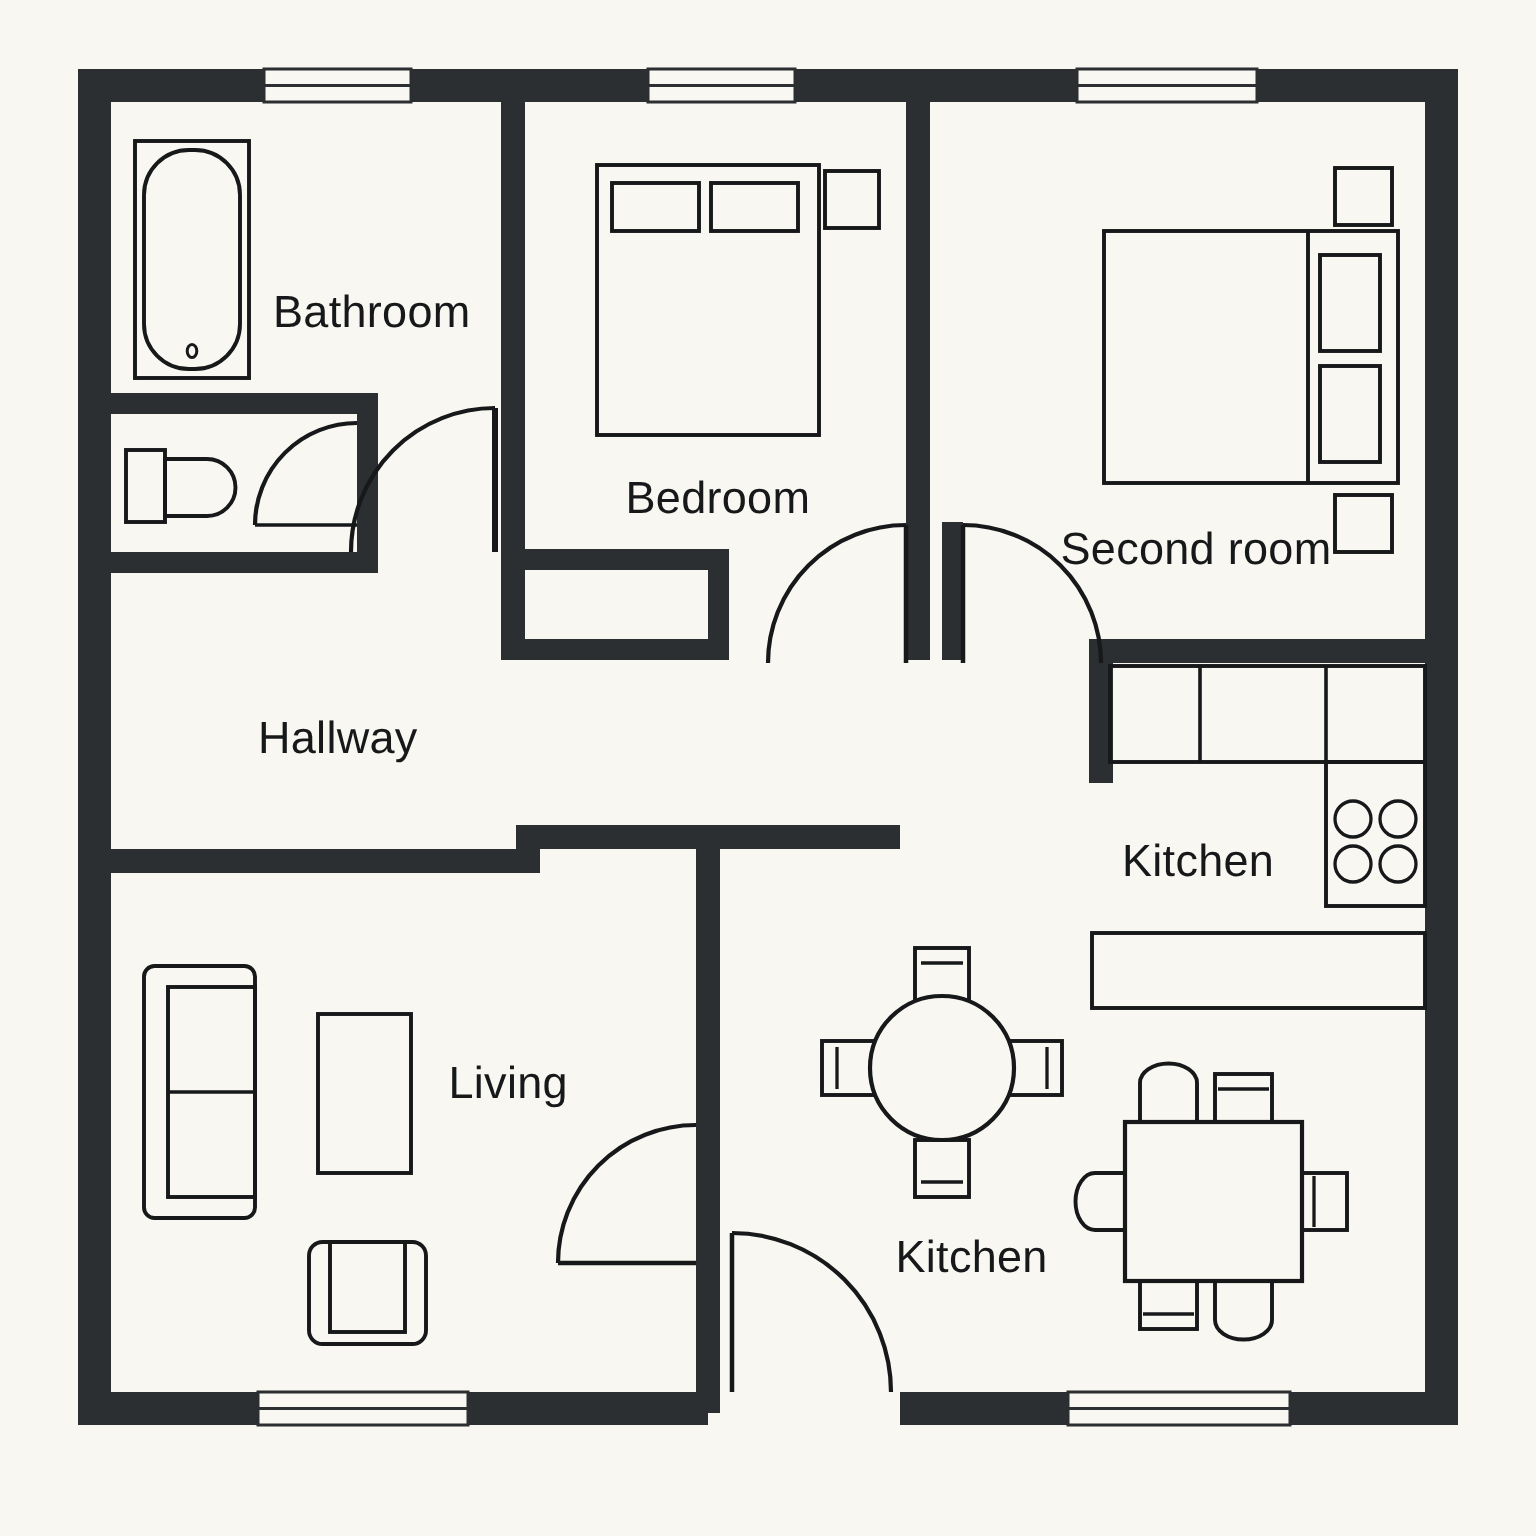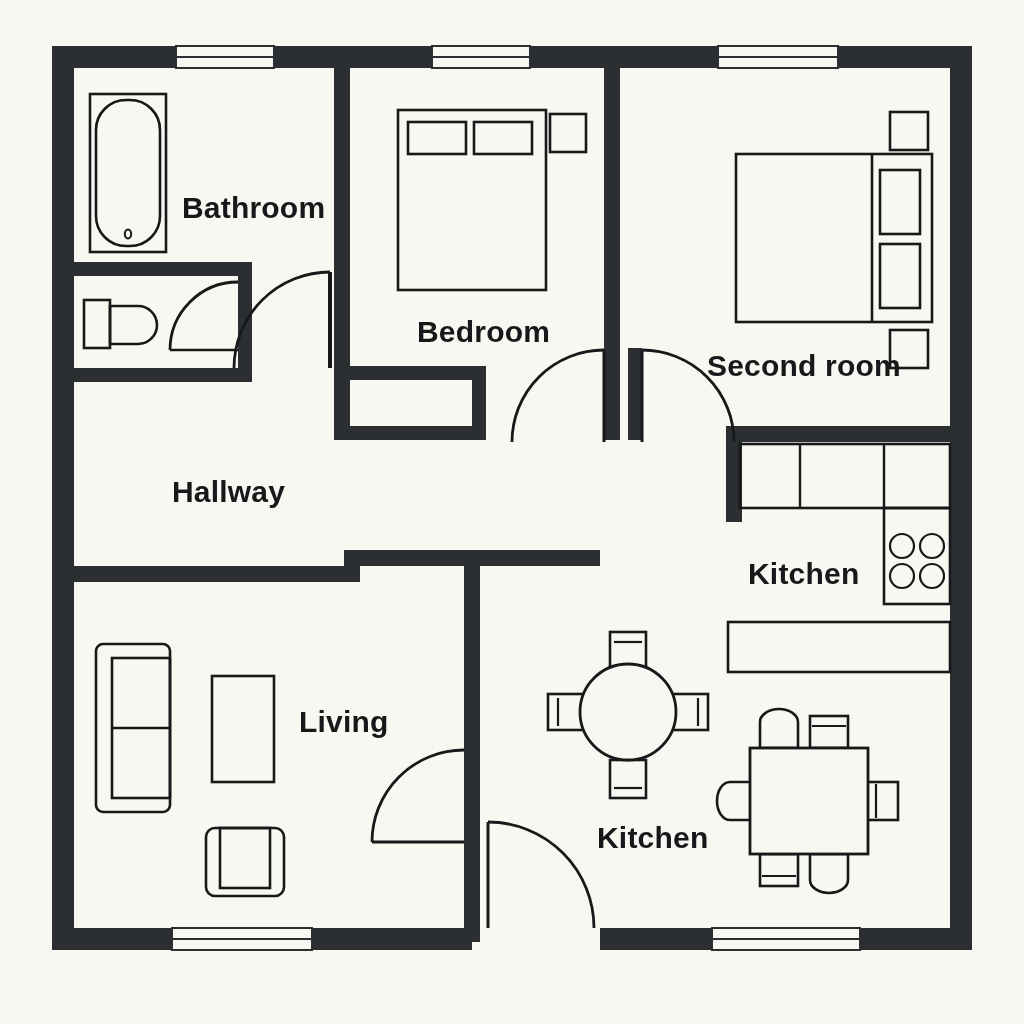--- a/index.html
+++ b/index.html
@@ -11,21 +11,20 @@
     width: 1024px;
     height: 1024px;
     font-family: "Liberation Sans", sans-serif;
     overflow: hidden;
   }
   #plan-root {
     position: relative;
     width: 1024px;
     height: 816px;
     background: #b91c1c;
-    font-weight: bold;
   }
   svg#floorplan {
     display: block;
     width: 1024px;
     height: 1024px;
   }
   .room-label {
     font-family: "Liberation Sans", sans-serif;
     font-size: 30px;
     fill: #16181a;

